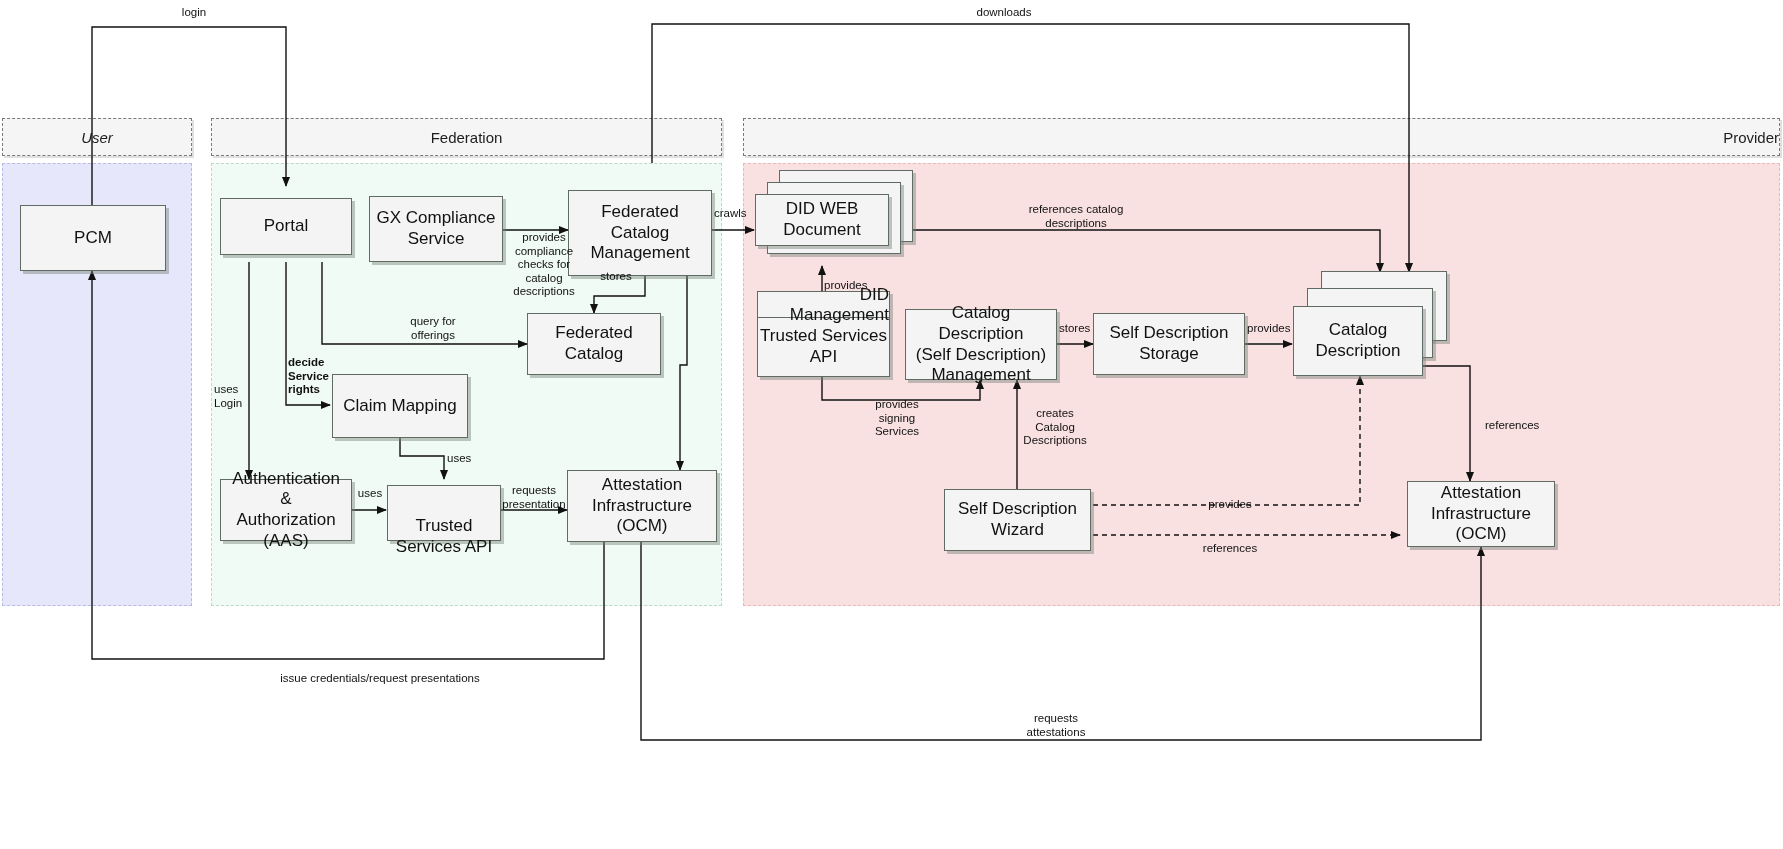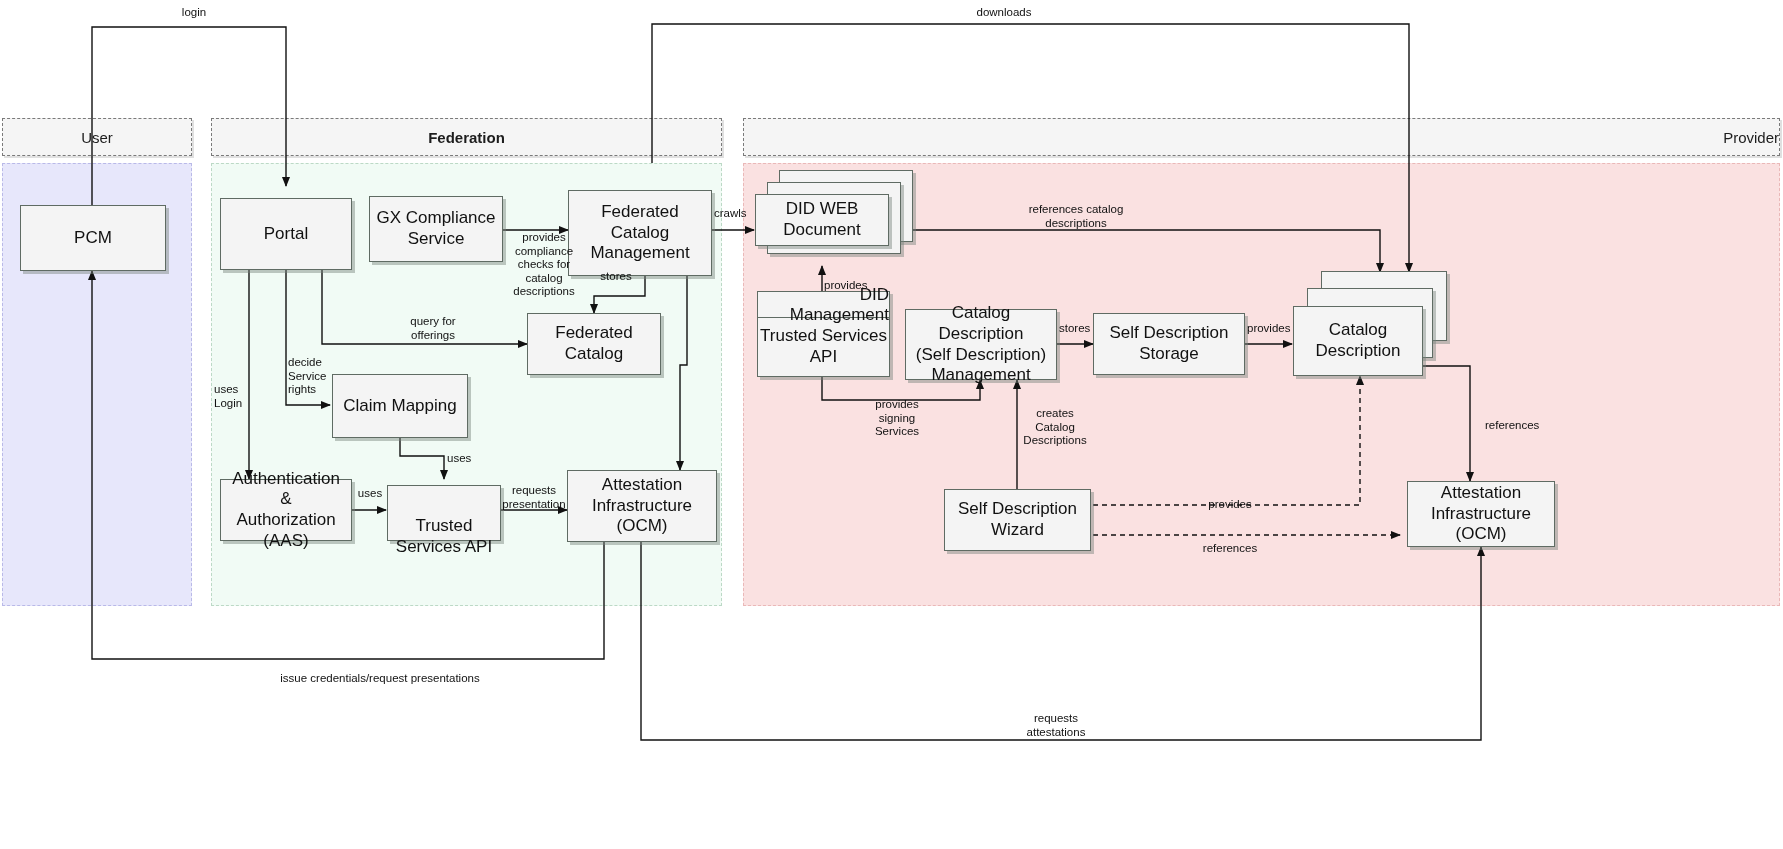--- a/index.html
+++ b/index.html
@@ -55,24 +55,24 @@
     position:absolute;font-size:11.5px;line-height:1.18;color:#111;
     text-align:center;white-space:pre-line;background:transparent;
   }
   .elabel.left{text-align:left;}
 </style>
 </head>
 <body>
 
 <div id="stage">
 
-  <div class="lane-head" style="left:2px;top:118px;width:190px;height:38px;">
+  <div class="lane-head" style="left:2px;top:118px;width:190px;height:38px;font-style:italic;">
     <span>User</span>
   </div>
-  <div class="lane-head" style="left:211px;top:118px;width:511px;height:38px;font-weight:bold;">
+  <div class="lane-head" style="left:211px;top:118px;width:511px;height:38px;">
     <span>Federation</span>
   </div>
   <div class="lane-head" style="left:743px;top:118px;width:1037px;height:38px;justify-content:flex-end;">
     <span>Provider</span>
   </div>
 
   <div class="lane-body lane-user" style="left:2px;top:163px;width:190px;height:443px;"></div>
   <div class="lane-body lane-fed" style="left:211px;top:163px;width:511px;height:443px;"></div>
   <div class="lane-body lane-prov" style="left:743px;top:163px;width:1037px;height:443px;"></div>
 
@@ -132,21 +132,21 @@
       <path d="M1093,505 L1360,505 L1360,376" marker-end="url(#ah)"></path>
 
       <path d="M1093,535 L1400,535" marker-end="url(#ah)"></path>
     </g>
   </svg>
 
   <div class="node" style="left:20px;top:205px;width:146px;height:66px;">
     <span>PCM</span>
   </div>
 
-  <div class="node" style="left:220px;top:198px;width:132px;height:72px;">
+  <div class="node" style="left:220px;top:198px;width:132px;height:57px;">
     <span>Portal</span>
   </div>
 
   <div class="node" style="left:369px;top:196px;width:134px;height:66px;white-space:pre-line;">
     <span style="white-space:pre-line;">GX Compliance
 Service</span>
   </div>
 
   <div class="node" style="left:568px;top:190px;width:144px;height:86px;white-space:pre-line;">
     <span style="white-space:pre-line;">Federated
@@ -224,21 +224,21 @@
 Infrastructure (OCM)</span>
   </div>
 
   <div class="elabel" style="left:166px;top:6px;width:56px;">login</div>
 
   <div class="elabel" style="left:963px;top:6px;width:82px;">downloads</div>
 
   <div class="elabel left" style="left:214px;top:383px;width:44px;">uses
 Login</div>
 
-  <div class="elabel left" style="left:288px;top:356px;width:48px;">decide
+  <div class="elabel left" style="left:288px;top:356px;width:48px;font-weight:bold;">decide
 Service
 rights</div>
 
   <div class="elabel" style="left:398px;top:315px;width:70px;">query for
 offerings</div>
 
   <div class="elabel" style="left:505px;top:231px;width:78px;">provides
 compliance
 checks for
 catalog

